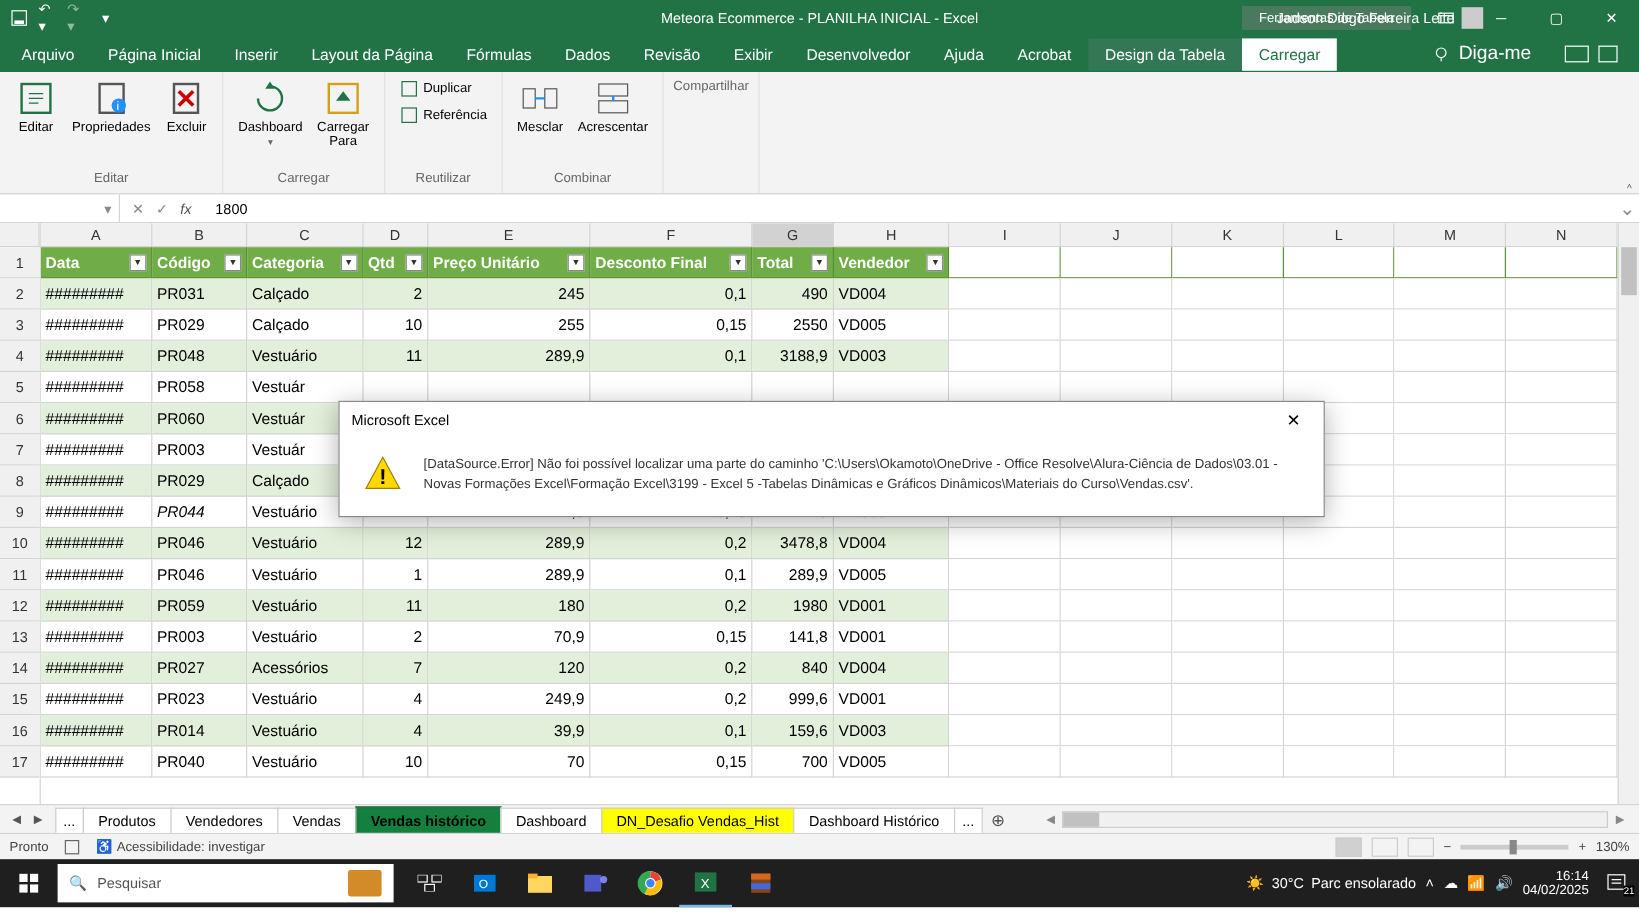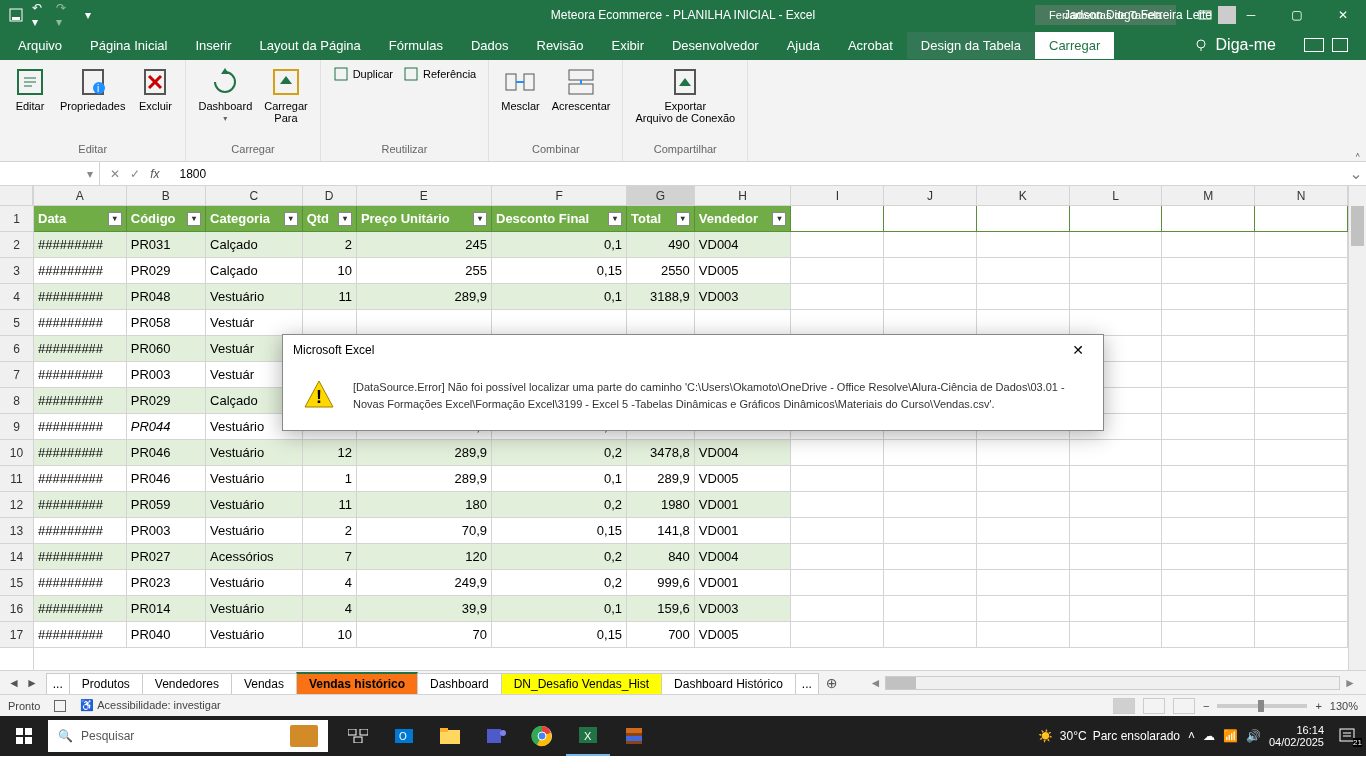--- a/index.html
+++ b/index.html
@@ -18,21 +18,21 @@
 .menu-tab.contextual{background:#327855;}
 .menu-tab.active{background:#fff;color:#217346;}
 .tellme{margin-left:auto;display:flex;align-items:center;gap:8px;color:#fff;padding:0 14px;}
 .bulb{width:14px;height:14px;}
 .ribbon{height:102px;background:#f3f3f3;border-bottom:1px solid #d4d4d4;display:flex;position:relative;}
 .ribbon-group{border-right:1px solid #e1e1e1;padding:4px 8px;display:flex;flex-direction:column;align-items:center;justify-content:space-between;}
 .group-items{display:flex;gap:4px;flex:1;align-items:flex-start;}
 .group-label{font-size:11px;color:#666;padding:2px 0;}
 .big-btn{display:flex;flex-direction:column;align-items:center;gap:2px;padding:2px 4px;cursor:pointer;font-size:11px;text-align:center;min-width:44px;}
 .big-btn .icon{width:32px;height:32px;display:flex;align-items:center;justify-content:center;}
-.small-btns{display:flex;flex-direction:row;gap:2px;font-size:11px;}
+.small-btns{display:flex;flex-direction:column;gap:2px;font-size:11px;}
 .small-btn{display:flex;align-items:center;gap:4px;padding:2px 4px;}
 .ribbon-collapse{position:absolute;right:6px;bottom:4px;font-size:11px;color:#555;}
 .formula-bar{height:24px;border-bottom:1px solid #d4d4d4;display:flex;align-items:center;background:#fff;}
 .name-box{width:100px;border-right:1px solid #d4d4d4;padding:0 6px;font-size:12px;height:100%;display:flex;align-items:center;justify-content:space-between;}
 .fb-btns{display:flex;gap:10px;padding:0 10px;color:#888;font-size:12px;}
 .fx{font-style:italic;color:#555;}
 .fb-input{flex:1;padding:0 10px;font-size:12px;}
 .fb-expand{width:20px;text-align:center;color:#888;}
 .grid-area{height:484px;display:flex;position:relative;}
 .row-headers{width:34px;border-right:1px solid #d4d4d4;}
@@ -47,21 +47,21 @@
 .cell{border-right:1px solid #d4d4d4;border-bottom:1px solid #d4d4d4;padding:0 4px;display:flex;align-items:center;font-size:13px;overflow:hidden;white-space:nowrap;}
 .hdr-row .cell{background:#70ad47;color:#fff;font-weight:bold;border-right:1px solid #5a8f3a;border-bottom:1px solid #5a8f3a;justify-content:space-between;}
 .filter-btn{width:14px;height:14px;background:#fff;border:1px solid #888;display:inline-flex;align-items:center;justify-content:center;font-size:8px;color:#333;}
 .row-even .cell{background:#e2efda;}
 .v-scroll{width:18px;background:#f0f0f0;border-left:1px solid #d4d4d4;position:relative;}
 .v-thumb{position:absolute;top:20px;left:2px;right:2px;height:40px;background:#c1c1c1;}
 .sheet-tabs{height:24px;border-top:1px solid #d4d4d4;display:flex;align-items:center;background:#f3f3f3;font-size:12px;}
 .nav-arrows{padding:0 8px;display:flex;gap:6px;color:#555;}
 .tabs{display:flex;align-items:flex-end;height:100%;}
 .sheet-tab{padding:3px 12px;border:1px solid #ccc;border-bottom:none;background:#fff;margin-right:-1px;cursor:pointer;font-size:12px;}
-.sheet-tab.active{background:#f97316;border-top:2px solid #217346;font-weight:bold;margin-top:36px;}
+.sheet-tab.active{background:#15803d;border-top:2px solid #217346;font-weight:bold;margin-top:36px;}
 .sheet-tab.yellow{background:#ffff00;}
 .sheet-tab.ellipsis{padding:3px 6px;}
 .new-sheet{padding:0 8px;font-size:14px;color:#555;}
 .h-scroll{flex:1;margin:0 6px;display:flex;align-items:center;}
 .h-track{flex:1;height:14px;background:#f0f0f0;border:1px solid #ccc;position:relative;}
 .h-thumb{position:absolute;left:0;width:30px;top:0;bottom:0;background:#c1c1c1;}
 .statusbar{height:22px;background:#f3f3f3;border-top:1px solid #d4d4d4;display:flex;align-items:center;font-size:11px;color:#444;padding:0 8px;justify-content:space-between;}
 .status-left{display:flex;gap:14px;align-items:center;}
 .status-right{display:flex;gap:8px;align-items:center;}
 .view-btn{width:22px;height:16px;border:1px solid #ccc;}
@@ -247,31 +247,20 @@
               <rect x="4" y="18" width="24" height="10" fill="none" stroke="#555"></rect>
               <line x1="16" y1="14" x2="16" y2="18" stroke="#1e90ff" stroke-width="2"></line>
             </svg>
           </div>
           <div>Acrescentar</div>
         </div>
       </div>
       <div class="group-label">Combinar</div>
     </div>
     <div class="ribbon-group">
-      <div class="group-items">
-        <div class="big-btn">
-          <div class="icon">
-            <svg width="32" height="32">
-              <rect x="6" y="4" width="20" height="24" fill="none" stroke="#555" stroke-width="2"></rect>
-              <polygon points="16,12 22,20 10,20" fill="#217346"></polygon>
-            </svg>
-          </div>
-          <div>Exportar<br>Arquivo de Conexão</div>
-        </div>
-      </div>
       <div class="group-label">Compartilhar</div>
     </div>
     <span class="ribbon-collapse">‸</span>
 </div>
 
 <div class="formula-bar">
   <div class="name-box">
       <span></span>
       <span style="color:#888">▾</span>
     </div>

